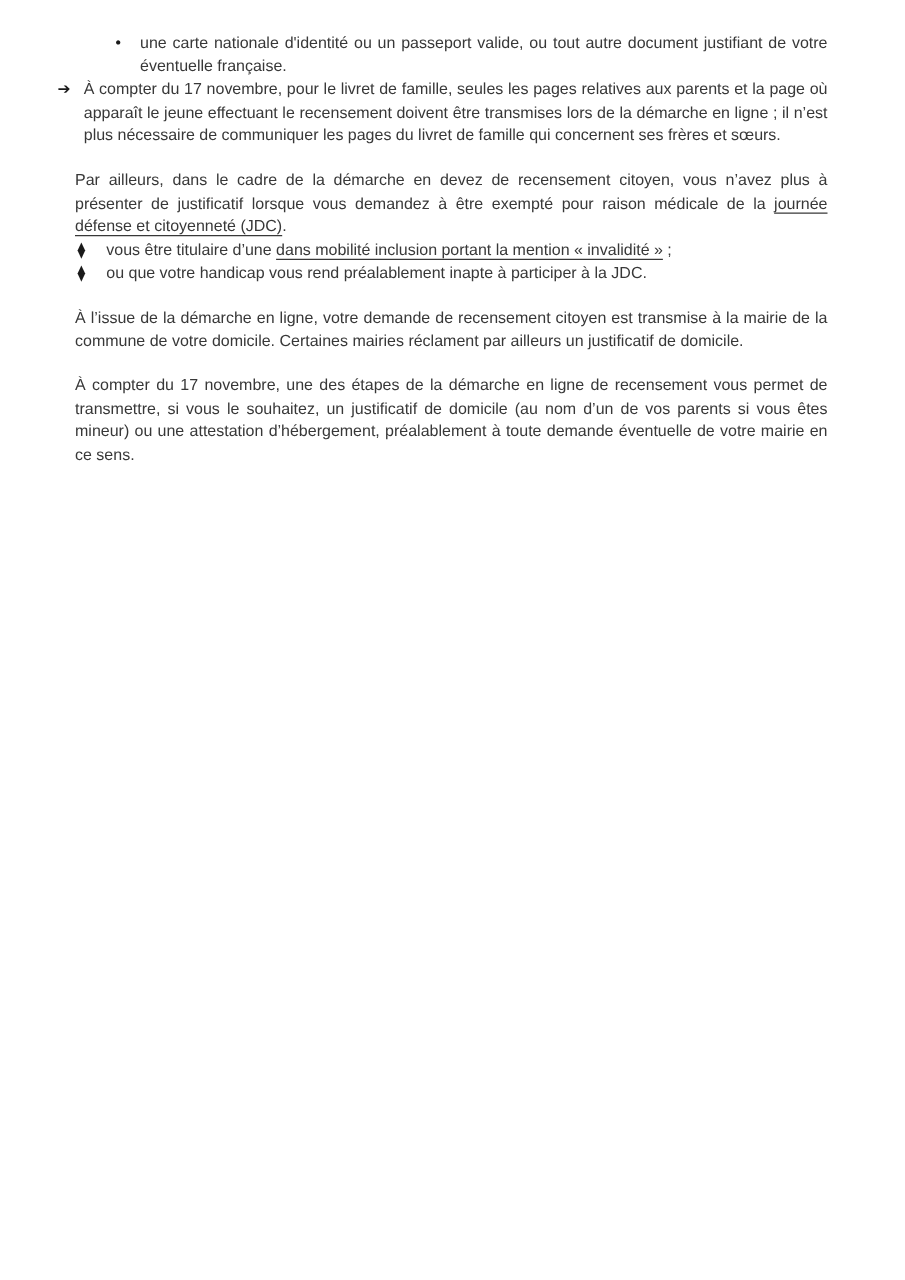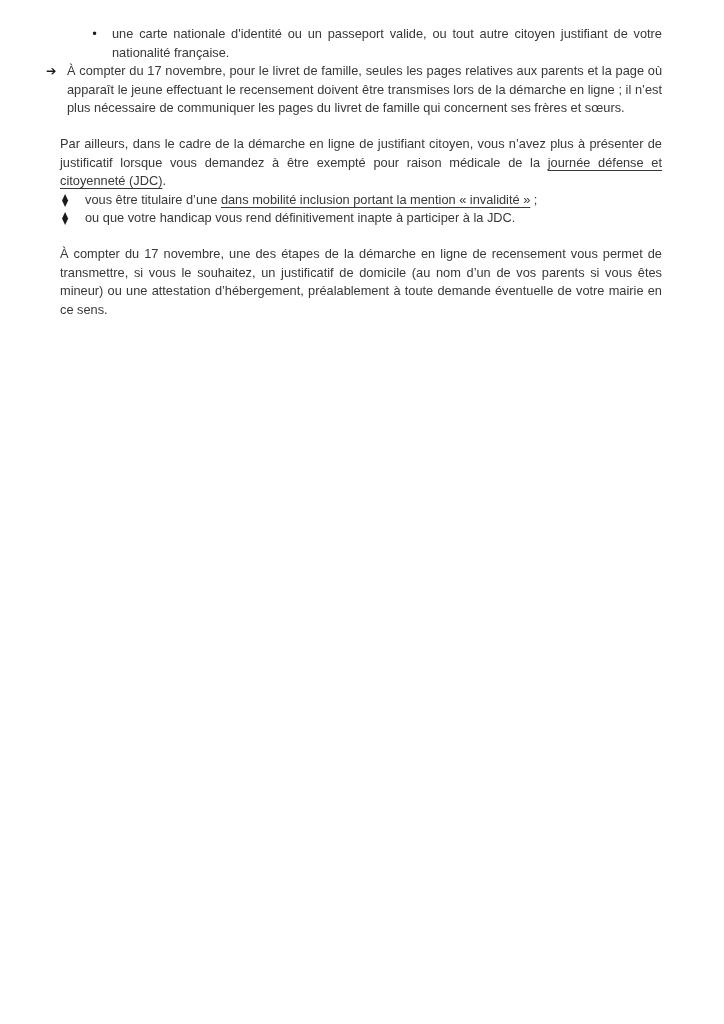--- a/index.html
+++ b/index.html
@@ -68,29 +68,30 @@
     text-underline-offset: 2.5px;
     text-decoration-thickness: 1px;
   }
 </style>
 </head>
 <body>
 
 <div class="page" style="background: rgb(255, 255, 255); color: rgb(56, 56, 56);">
     <div class="block list-item bullet">
       <span class="marker">•</span>
-      <span class="text"><span>une carte nationale d'identité ou un passeport valide, ou tout autre citoyen justifiant de votre nationalité française.</span></span>
+      <span class="text"><span>une carte nationale d'identité ou un passeport valide, ou tout autre document justifiant de votre éventuelle française.</span></span>
     </div>
     <div class="block list-item arrow">
       <span class="marker">➔</span>
       <span class="text"><span>À compter du 17 novembre, pour le livret de famille, seules les pages relatives aux parents et la page où apparaît le jeune effectuant le recensement doivent être transmises lors de la démarche en ligne ; il n’est plus nécessaire de communiquer les pages du livret de famille qui concernent ses frères et sœurs.</span></span>
     </div>
-    <div class="block paragraph"><span class="text"><span>Par ailleurs, dans le cadre de la démarche en ligne de justifiant citoyen, vous n’avez plus à présenter de justificatif lorsque vous demandez à être exempté pour raison médicale de la </span><span class="u">journée défense et citoyenneté (JDC)</span><span>.</span></span></div>
+    <div class="block paragraph"><span class="text"><span>Par ailleurs, dans le cadre de la démarche en devez de recensement citoyen, vous n’avez plus à présenter de justificatif lorsque vous demandez à être exempté pour raison médicale de la </span><span class="u">journée défense et citoyenneté (JDC)</span><span>.</span></span></div>
     <div class="block list-item diamond">
       <span class="marker">⧫</span>
       <span class="text"><span>vous être titulaire d’une </span><span class="u">dans mobilité inclusion portant la mention « invalidité »</span><span> ;</span></span>
     </div>
     <div class="block list-item diamond">
       <span class="marker">⧫</span>
-      <span class="text"><span>ou que votre handicap vous rend définitivement inapte à participer à la JDC.</span></span>
+      <span class="text"><span>ou que votre handicap vous rend préalablement inapte à participer à la JDC.</span></span>
     </div>
+    <div class="block paragraph"><span class="text"><span>À l’issue de la démarche en ligne, votre demande de recensement citoyen est transmise à la mairie de la commune de votre domicile. Certaines mairies réclament par ailleurs un justificatif de domicile.</span></span></div>
     <div class="block paragraph"><span class="text"><span>À compter du 17 novembre, une des étapes de la démarche en ligne de recensement vous permet de transmettre, si vous le souhaitez, un justificatif de domicile (au nom d’un de vos parents si vous êtes mineur) ou une attestation d’hébergement, préalablement à toute demande éventuelle de votre mairie en ce sens.</span></span></div>
   </div>
 
 </body></html>

